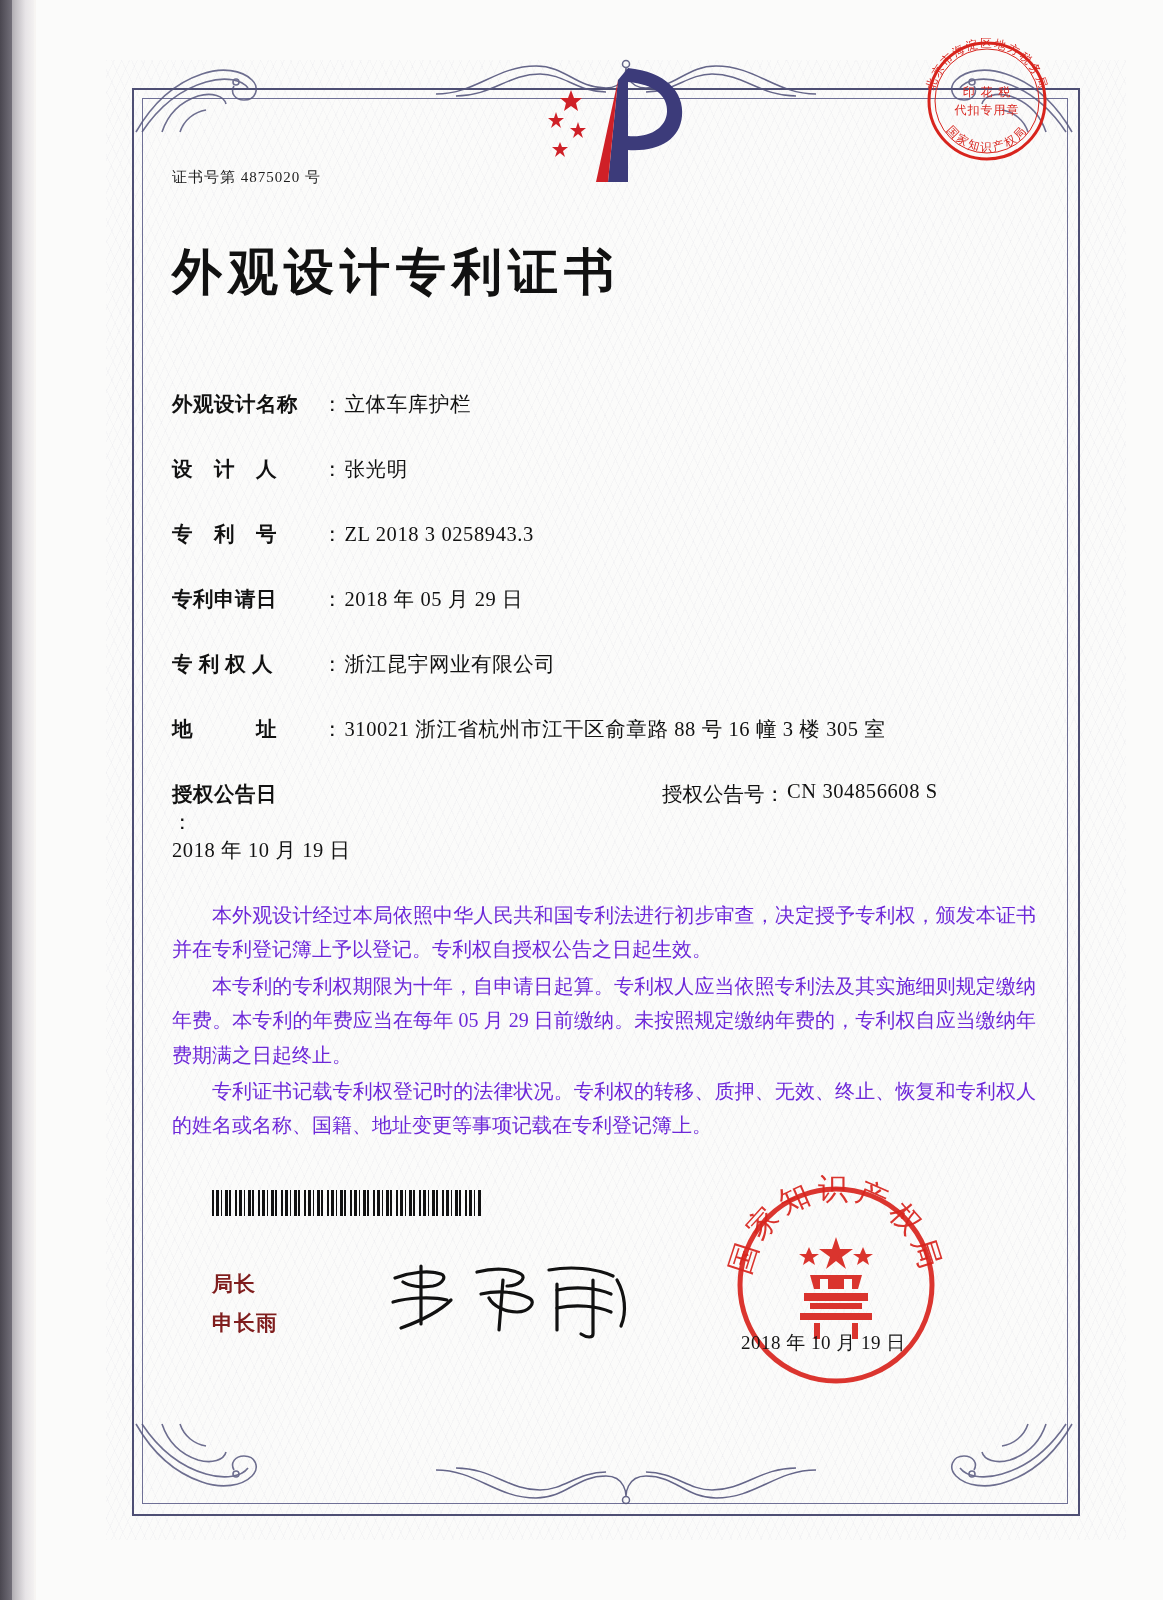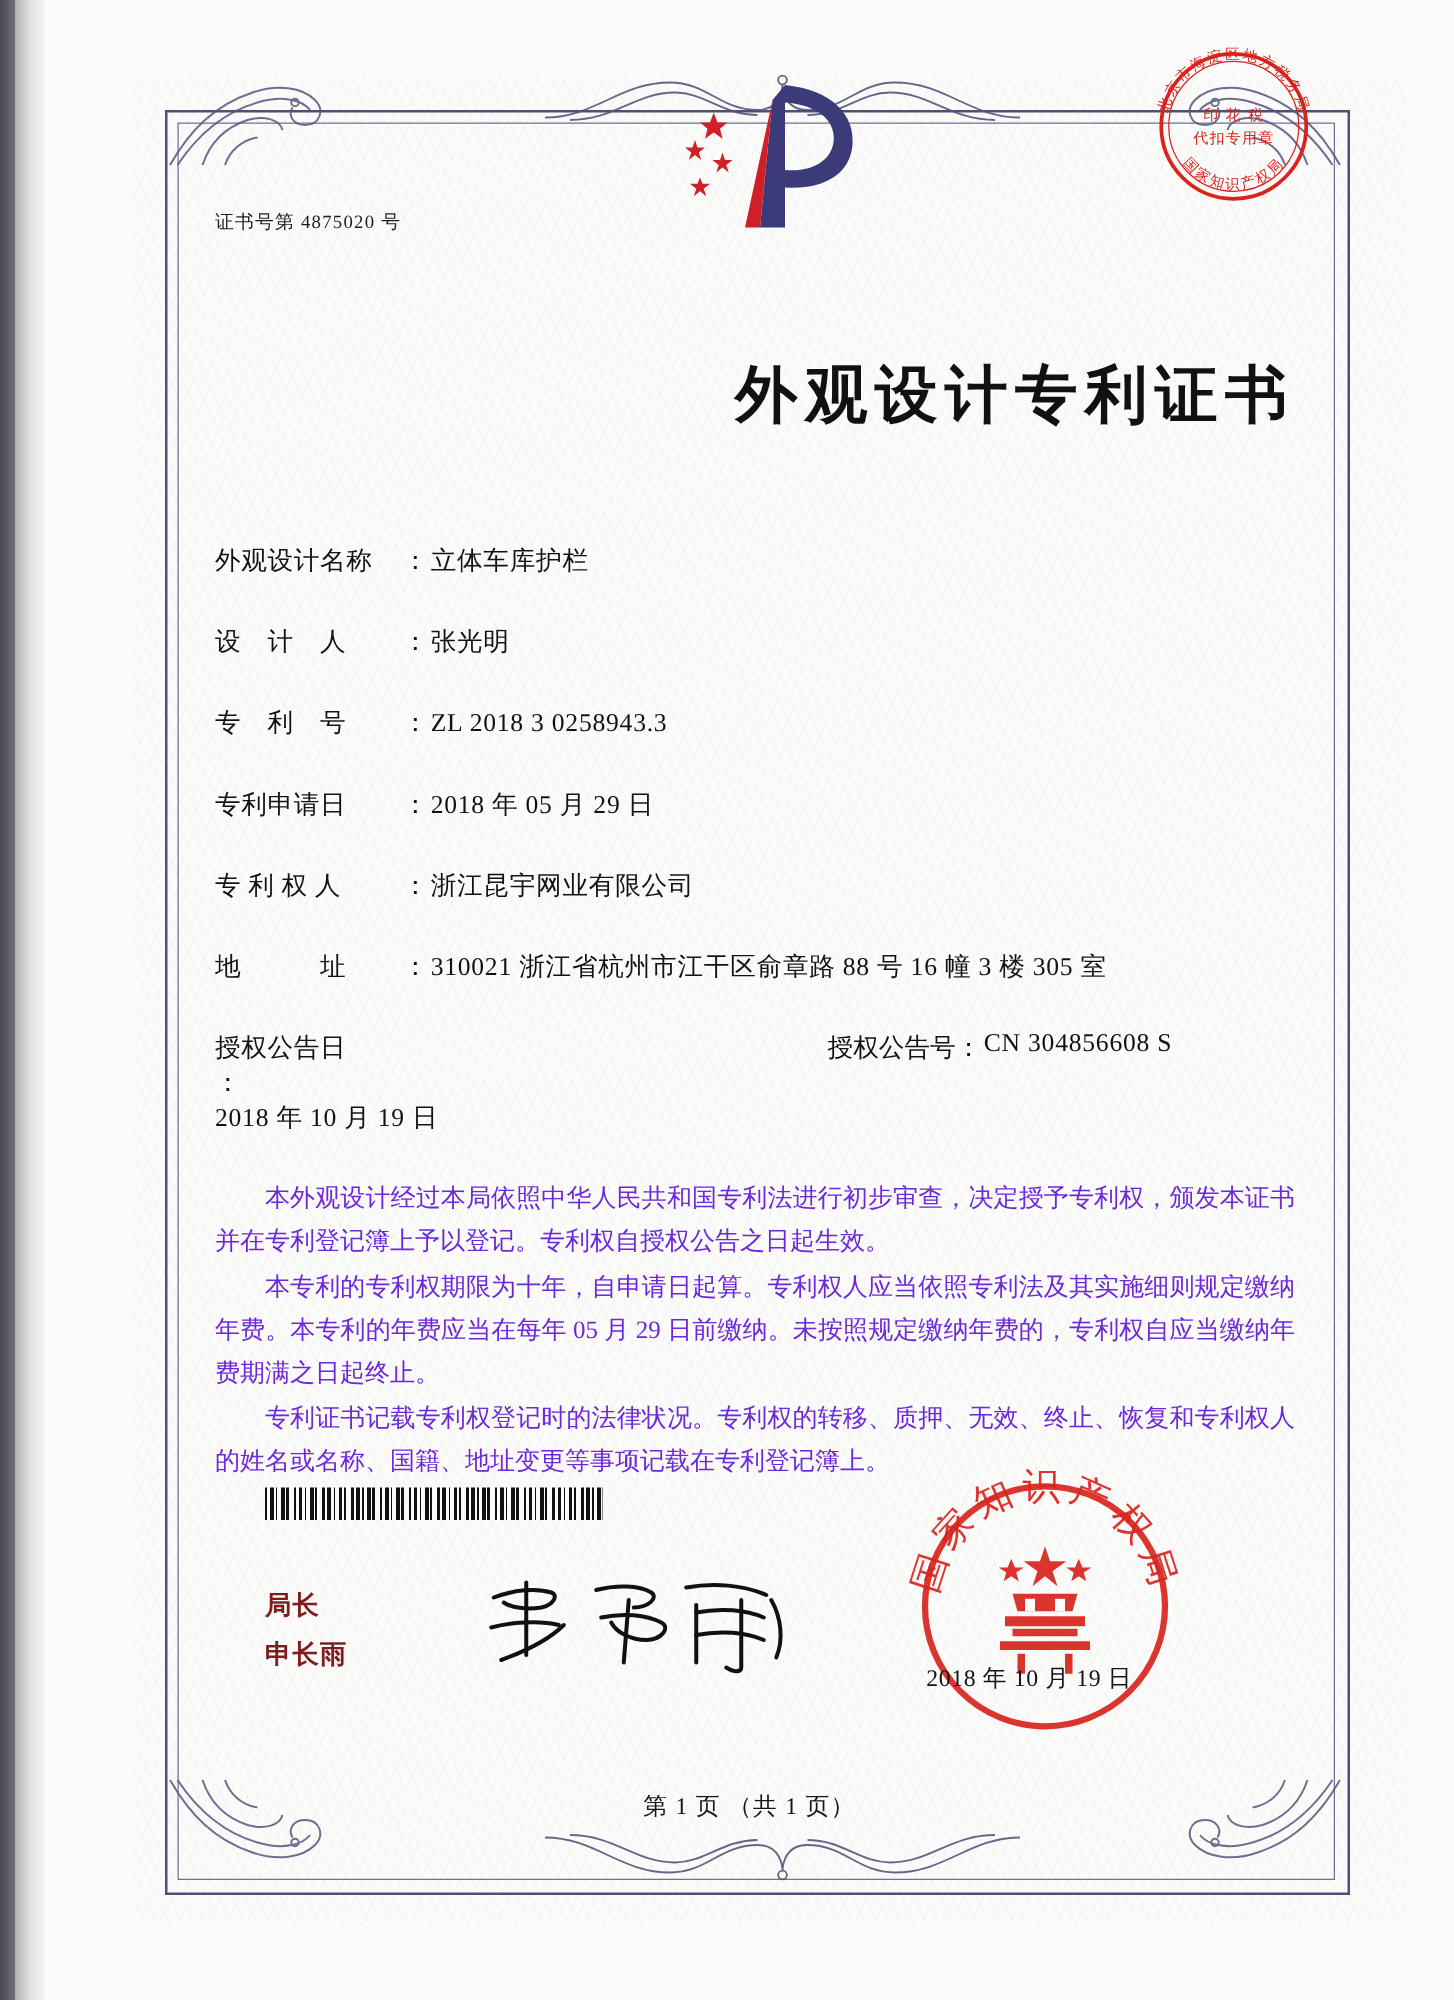--- a/index.html
+++ b/index.html
@@ -115,43 +115,44 @@
     width: 200px; height: 140px;
   }
 
   .stamp-tax {
     position: absolute;
     left: 880px; top: 30px;
     width: 142px; height: 142px;
   }
 
   .title {
-    text-align: right;
+    text-align: left;
     font-size: 50px;
     font-weight: bold;
     letter-spacing: 6px;
     color: #111;
-    margin-top: 96px;
+    margin-top: 52px;
     font-family: "DejaVu Serif", "Liberation Serif", serif;
   }
 
   .fields {
     margin-top: 84px;
     font-size: 20.5px;
     color: #121212;
   }
   .field-row {
     display: flex;
     align-items: baseline;
     margin-bottom: 37px;
   }
   .field-label {
     width: 150px;
     flex: none;
     letter-spacing: 0.5px;
+    font-weight: bold;
   }
   .field-colon { margin: 0 2px 0 0; }
   .field-value { letter-spacing: 0.6px; }
 
   .two-col {
     display: flex;
     align-items: baseline;
     margin-bottom: 10px;
     font-size: 20.5px;
   }
@@ -430,15 +431,14 @@
           <rect x="94" y="104" width="8" height="10" fill="#fbfbfa"></rect>
           <rect x="118" y="104" width="8" height="10" fill="#fbfbfa"></rect>
           <rect x="88" y="148" width="6" height="16"></rect>
           <rect x="126" y="148" width="6" height="16"></rect>
         </g>
       </svg>
     </div>
 
     <div class="seal-date">2018 年 10 月 19 日</div>
 
-    <div class="footer">第 1 页 （共 1 页）</div>
   </div>
 </div>
 
 </body></html>

